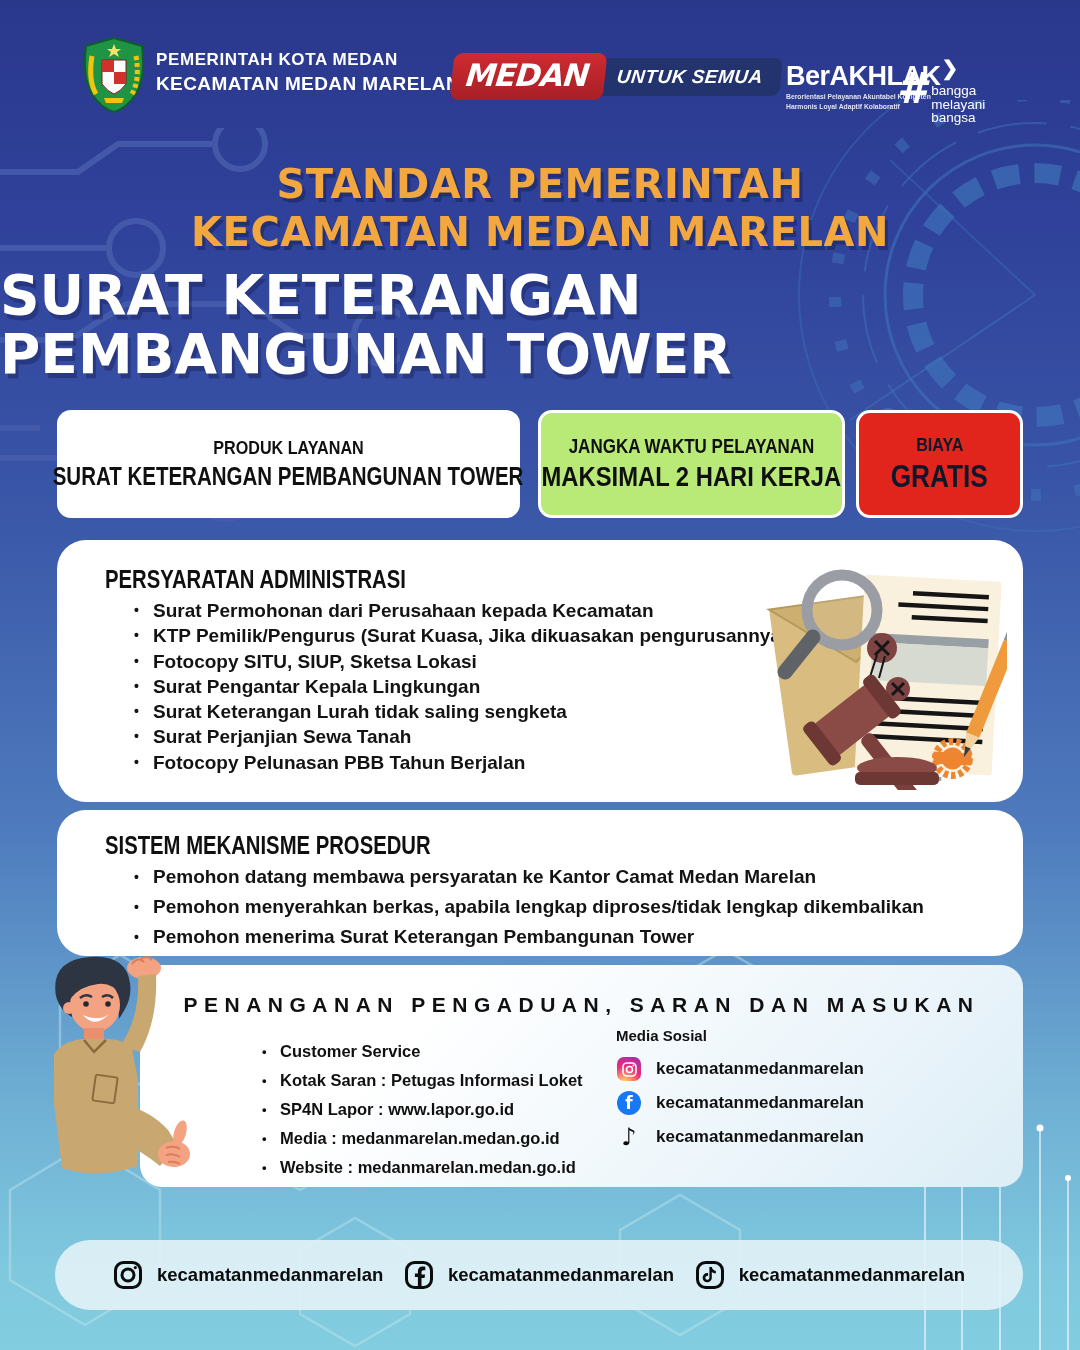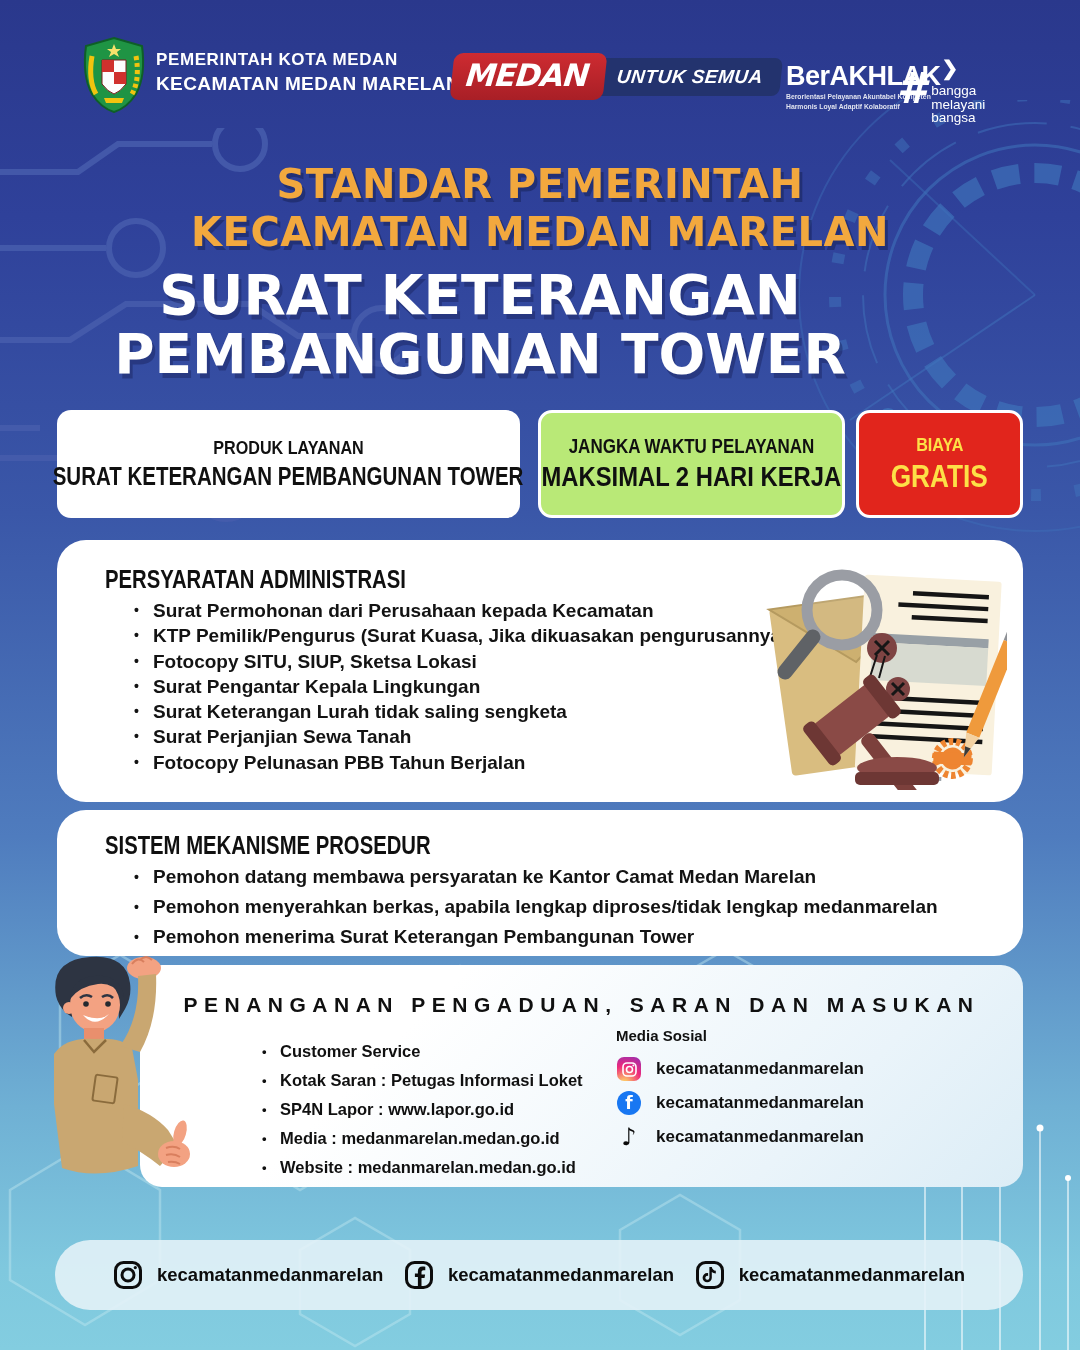--- a/index.html
+++ b/index.html
@@ -27,30 +27,30 @@
   .berakhlak-chev{ font-size:20px; font-weight:800; vertical-align:10px; margin-left:1px;}
   .berakhlak-tag{ font-size:6.8px; line-height:8.5px; opacity:.85; margin-top:1px; font-weight:600;}
   .bangga{ left:897px; top:52px; display:flex; align-items:center; color:#fff; }
   .bangga-hash{ font-size:42px; font-weight:800; font-style:italic; margin-right:5px; font-family:"DejaVu Sans", sans-serif;}
   .bangga-lines{ font-size:13.5px; line-height:13.5px; font-weight:400;margin-top:32px; }
 
   
   .eyebrow{ left:0; top:160px; width:1080px; text-align:center; color:#f2a83e;
     font-family:"DejaVu Sans", sans-serif; font-weight:800; font-size:40px; line-height:48px;
     text-shadow:3px 4px 0 rgba(24,34,90,.55); letter-spacing:.5px;}
-  .main-title{ left:0; top:266px; width:960px; text-align:center; color:#fff;
+  .main-title{ left:0; top:266px; width:960px; text-align:left; color:#fff;
     font-family:"DejaVu Sans", sans-serif; font-weight:800; font-size:55px; line-height:59px;
     text-shadow:3px 5px 0 rgba(24,34,90,.45); letter-spacing:0;}
 
   
   .card{ top:410px; height:108px; border-radius:14px; display:flex; flex-direction:column;
     justify-content:center; align-items:center; text-align:center; }
   .card-white{ left:57px; width:463px; background:#fff; color:#101010; }
   .card-green{ left:538px; width:307px; background:#b9e977; border:3px solid #fff; color:#101010;}
-  .card-red{ left:856px; width:167px; background:#e1251c; border:3px solid #fff; color:#fde047;}
+  .card-red{ left:856px; width:167px; background:#e1251c; border:3px solid #fff; color:#0f172a;}
   .c-label{ font-size:19px; font-weight:800; display:inline-block; transform:scaleX(.85); white-space:nowrap;}
   .c-value{ font-size:25px; font-weight:800; display:inline-block; transform:scaleX(.82); white-space:nowrap; margin-top:3px;}
   .card-green .c-label{ font-size:20px; }
   .card-green .c-value{ font-size:28px; transform:scaleX(.85);}
   .card-red .c-label{ font-size:19px; }
   .card-red .c-value{ font-size:32px; margin-top:2px;}
 
   
   .wbox{ left:57px; width:966px; background:#fff; border-radius:29px; color:#101010; }
   .box-persyaratan{ top:540px; height:262px; }
@@ -278,21 +278,21 @@
         <polygon points="223,188 237,188 230,212" fill="#f3d2a2"></polygon>
         <polygon points="227,201 233,201 230,212" fill="#3a3a3a"></polygon>
       </g>
     </svg>
   </div>
 
   <div class="abs wbox box-prosedur">
     <div class="box-heading">SISTEM MEKANISME PROSEDUR</div>
     <ul class="bullets">
       <li>Pemohon datang membawa persyaratan ke Kantor Camat Medan Marelan</li>
-      <li>Pemohon menyerahkan berkas, apabila lengkap diproses/tidak lengkap medanmarelan</li>
+      <li>Pemohon menyerahkan berkas, apabila lengkap diproses/tidak lengkap dikembalikan</li>
       <li>Pemohon menerima Surat Keterangan Pembangunan Tower</li>
     </ul>
   </div>
 
   <div class="abs panel">
     <div class="panel-heading">PENANGANAN PENGADUAN, SARAN DAN MASUKAN</div>
     <ul class="channels">
       <li>Customer Service</li>
       <li>Kotak Saran : Petugas Informasi Loket</li>
       <li>SP4N Lapor : www.lapor.go.id</li>

